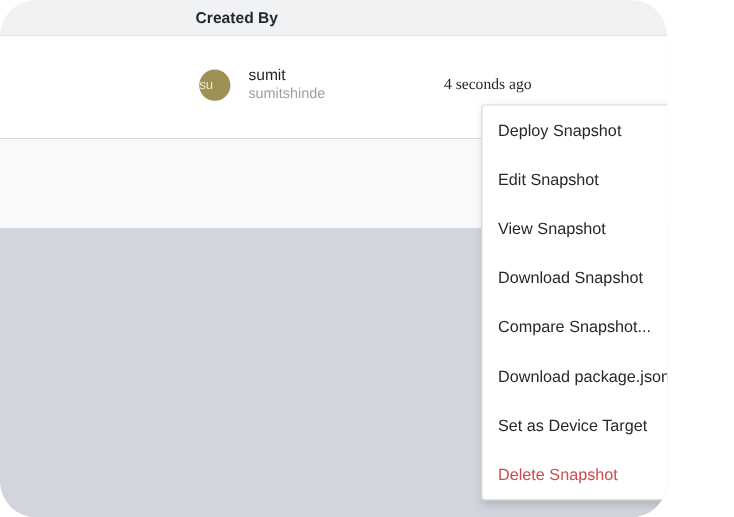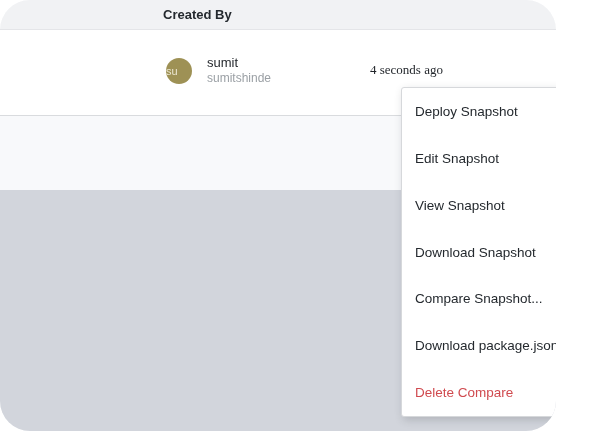--- a/index.html
+++ b/index.html
@@ -164,16 +164,17 @@
     </div>
   </div>
 
   <div class="dropdown">
     <div class="menu-item">Deploy Snapshot</div>
     <div class="menu-item">Edit Snapshot</div>
     <div class="menu-item">View Snapshot</div>
     <div class="menu-item">Download Snapshot</div>
     <div class="menu-item">Compare Snapshot...</div>
     <div class="menu-item">Download package.json</div>
-    <div class="menu-item danger">Delete Compare</div>
+    <div class="menu-item">Set as Device Target</div>
+    <div class="menu-item danger">Delete Snapshot</div>
   </div>
 
 </div>
 
 </body></html>

